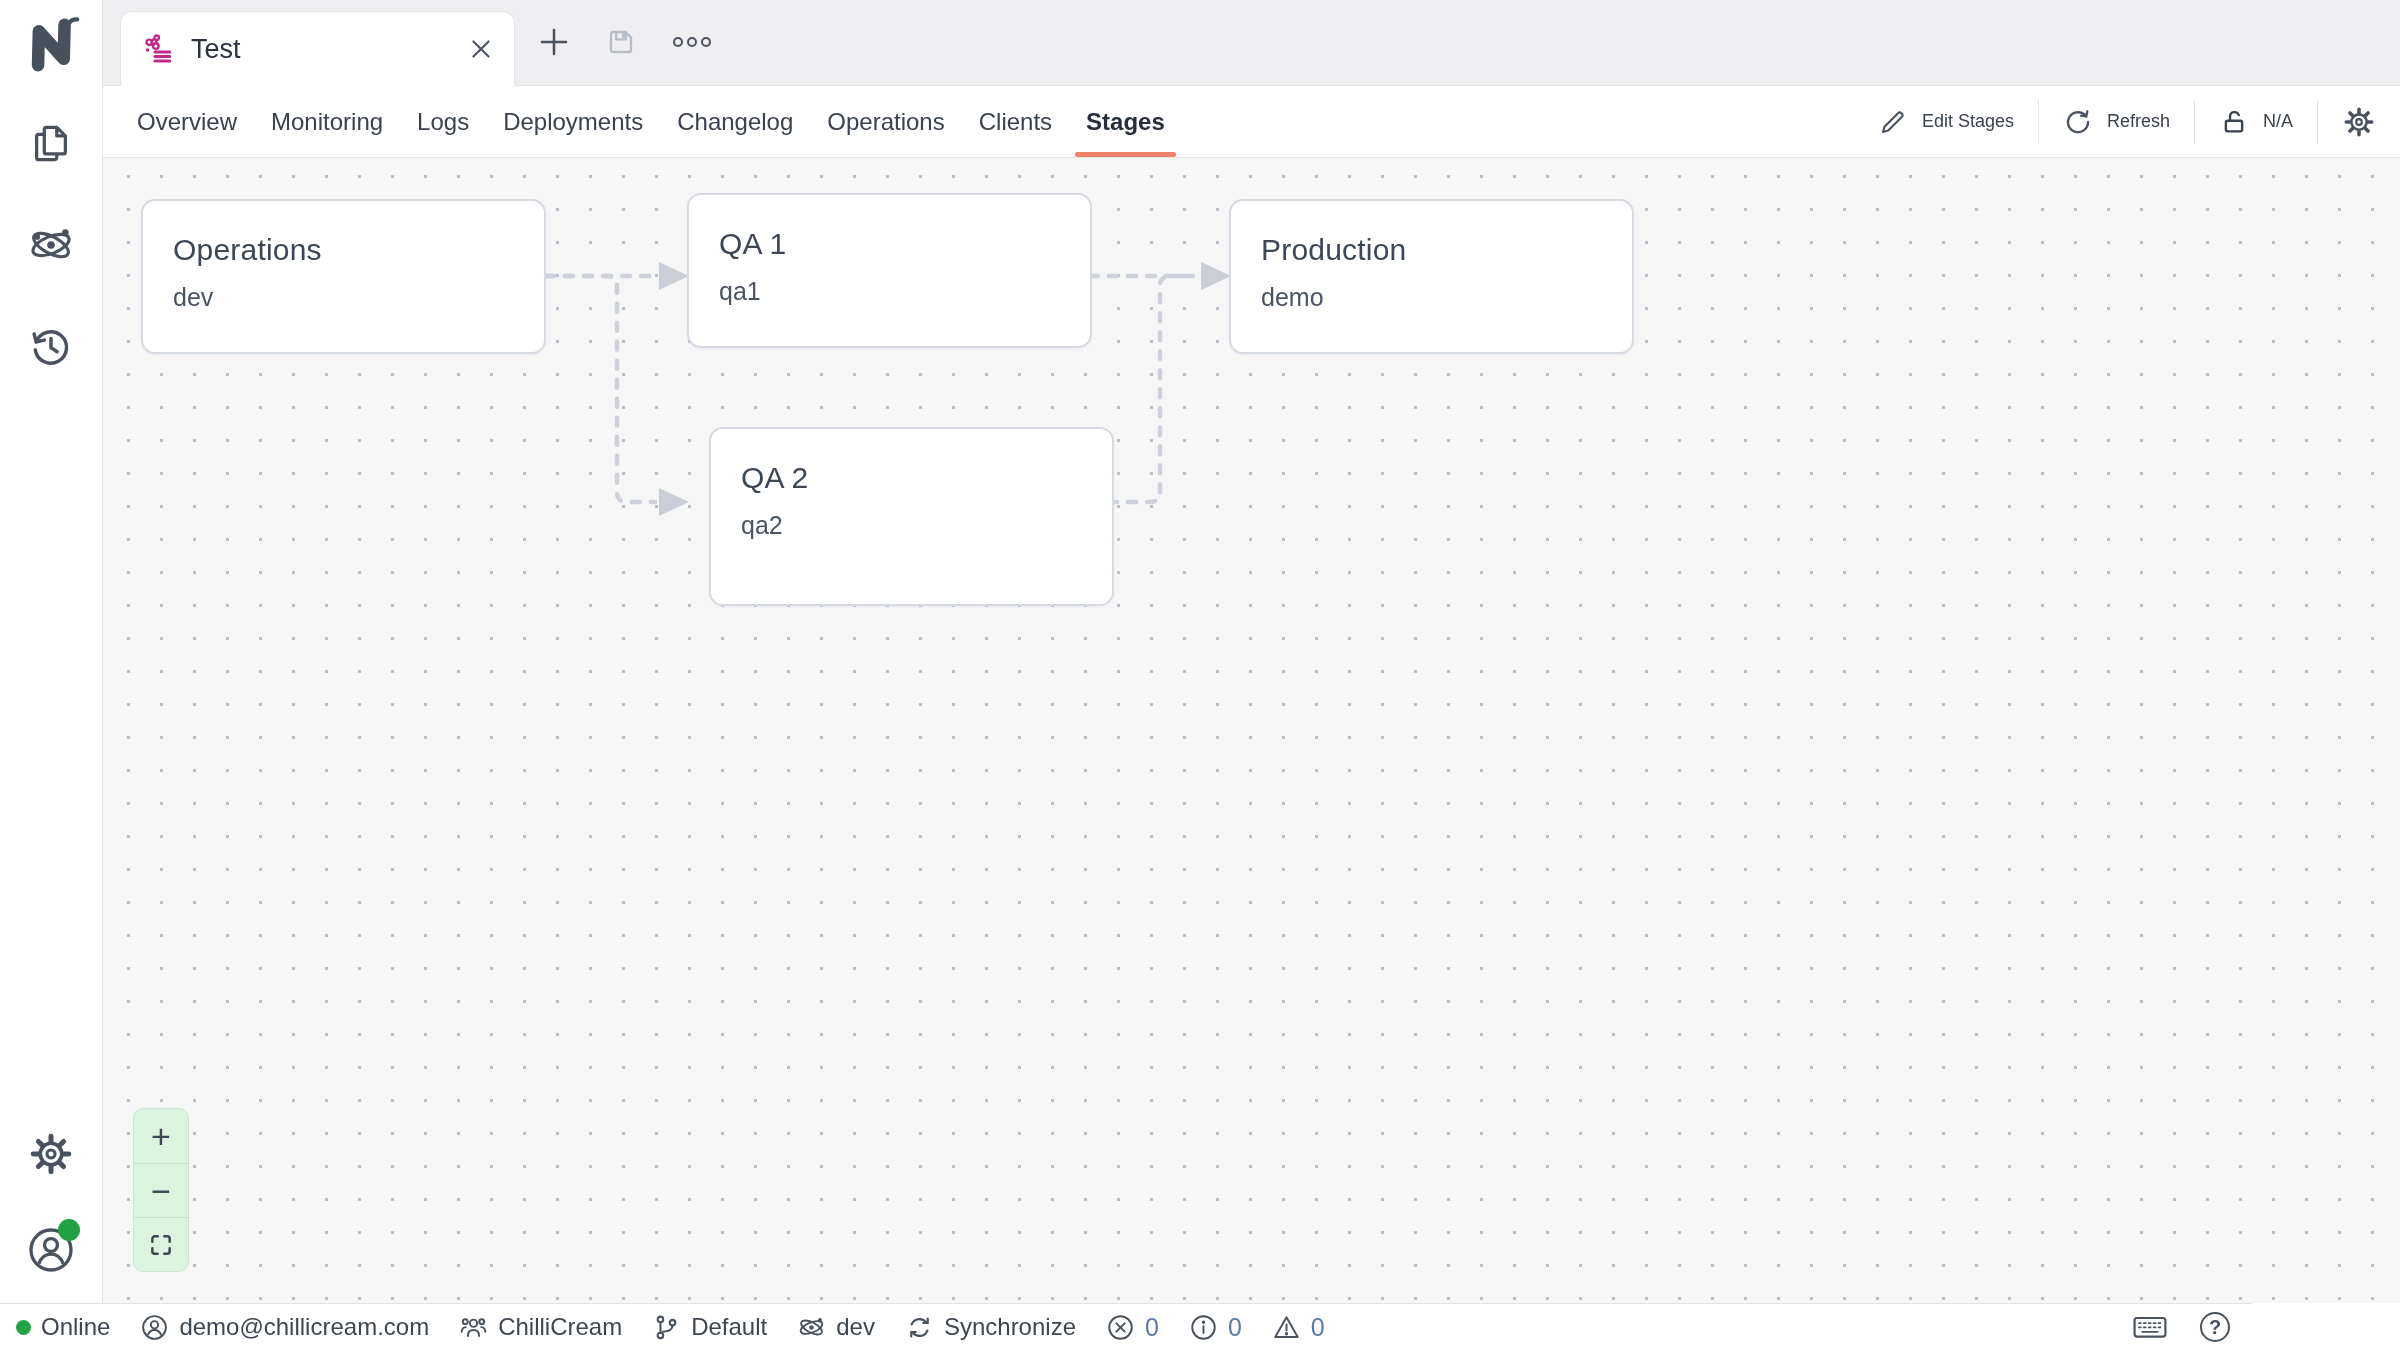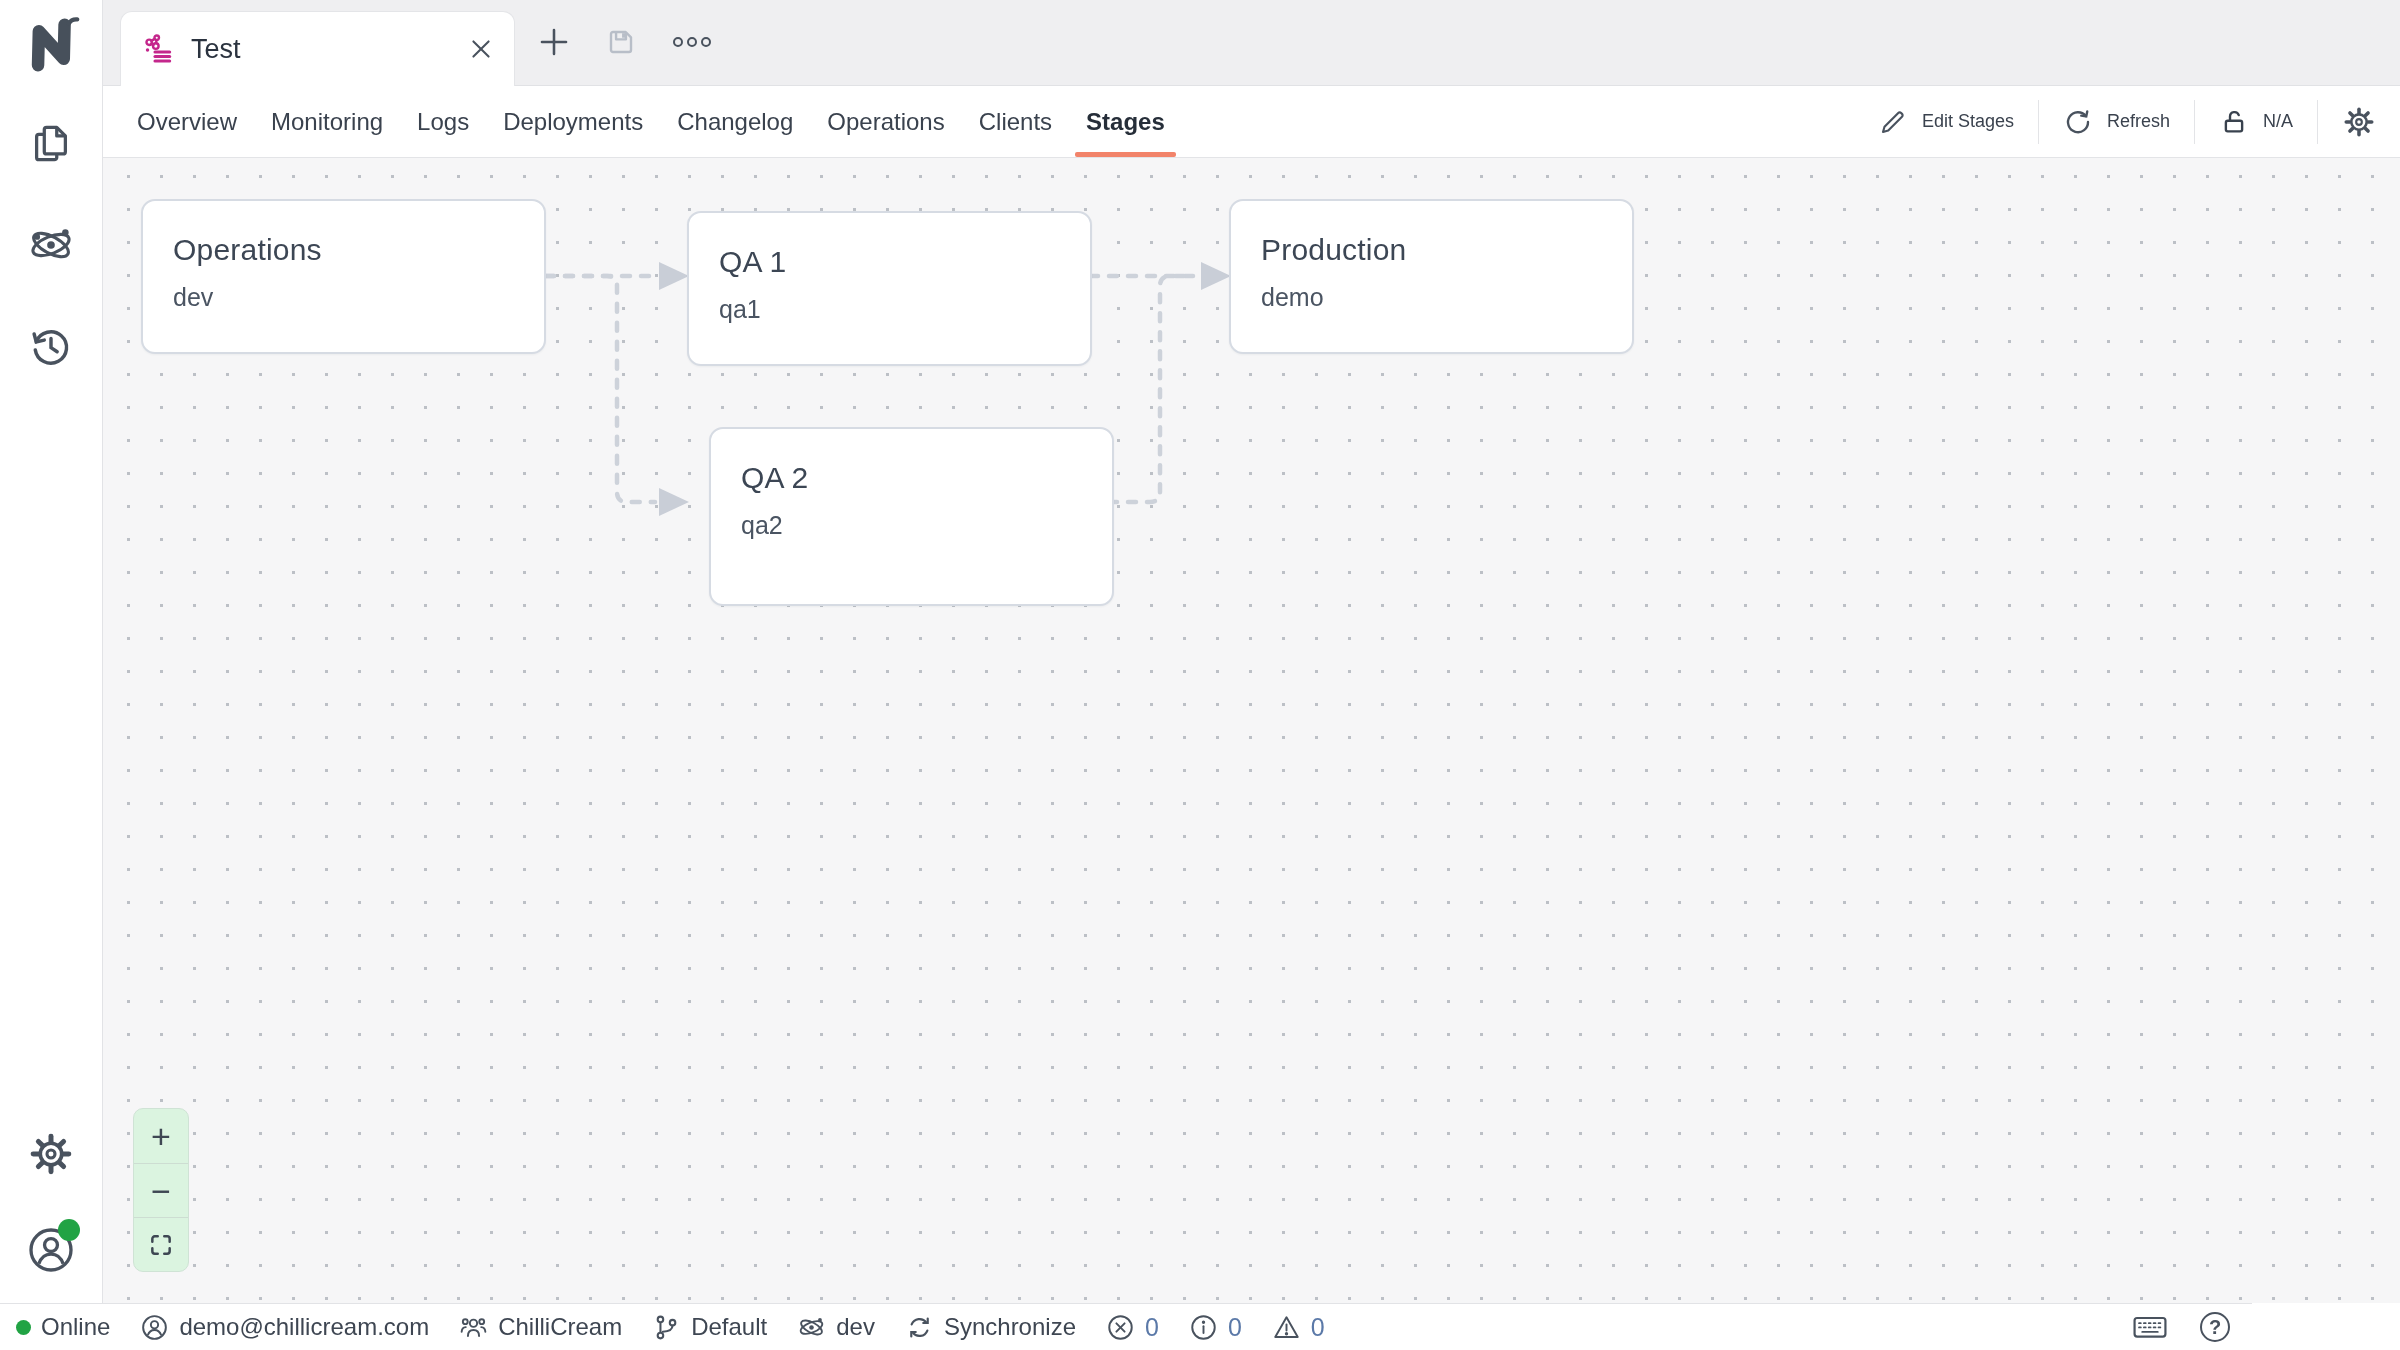--- a/index.html
+++ b/index.html
@@ -247,21 +247,21 @@
         <polygon class="ah" points="556,330 586,344 556,358"></polygon>
         <path class="edge" d="M987 118 H1094"></path>
         <polygon class="ah" points="1098,104 1128,118 1098,132"></polygon>
         <path class="edge" d="M987 344 H1047 Q1057 344 1057 334 V128 Q1057 118 1067 118 H1090"></path>
       </svg>
 
       <div class="stage-card" style="left:38px; top:41px;">
         <div class="stage-title">Operations</div>
         <div class="stage-key">dev</div>
       </div>
-      <div class="stage-card" style="left:584px; top:53px;">
+      <div class="stage-card" style="left:584px; top:35px;">
         <div class="stage-title">QA 1</div>
         <div class="stage-key">qa1</div>
       </div>
       <div class="stage-card" style="left:1126px; top:41px;">
         <div class="stage-title">Production</div>
         <div class="stage-key">demo</div>
       </div>
       <div class="stage-card" style="left:584px; top:269px; height:179px;margin-left:22px;">
         <div class="stage-title">QA 2</div>
         <div class="stage-key">qa2</div>

